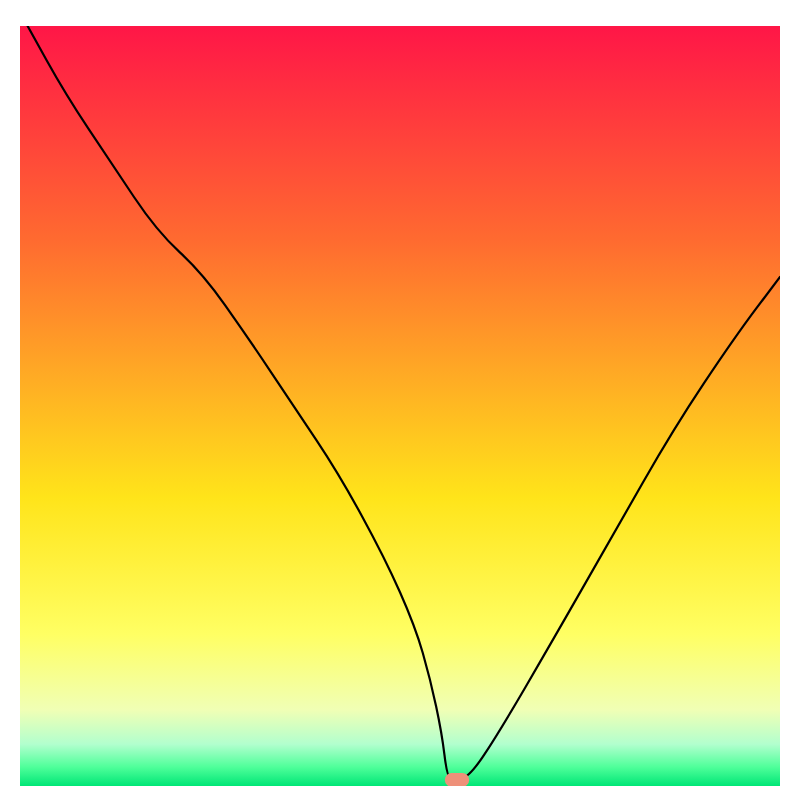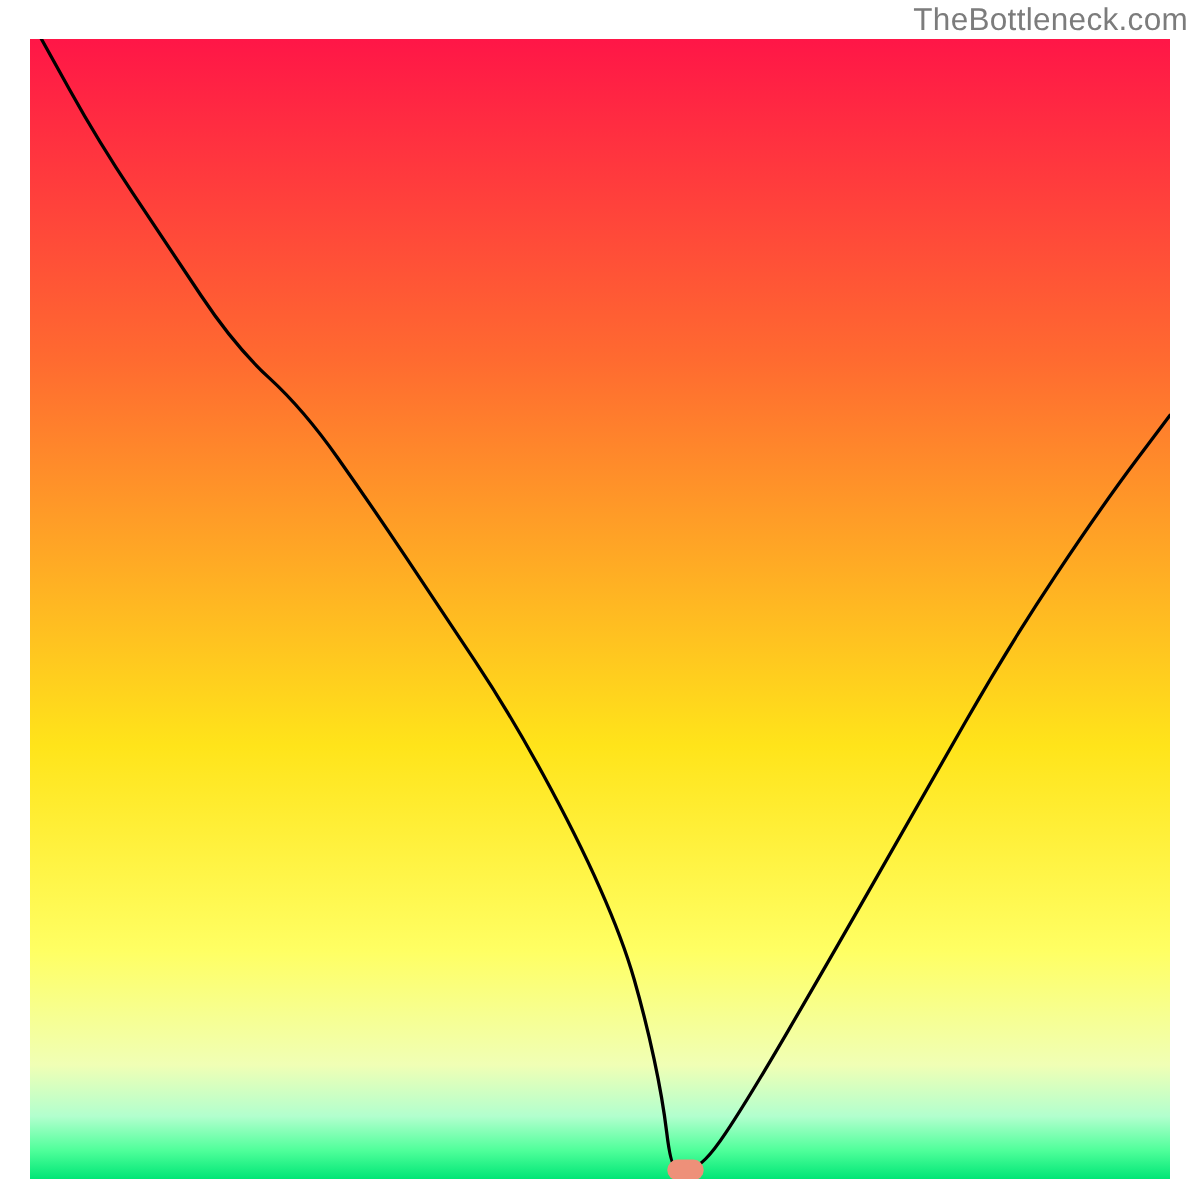--- a/index.html
+++ b/index.html
@@ -31,21 +31,20 @@
     top: 26px;
     width: 760px;
     height: 760px;
   }
   svg { display: block; }
 </style>
 </head>
 <body>
 
 <div class="wrap">
-  <div class="watermark">TheBottleneck.com</div>
   <div class="plot">
     <svg id="svg" width="760" height="760" viewBox="0 0 760 760">
         <defs>
           <linearGradient id="bg" x1="0" y1="0" x2="0" y2="1">
             <stop offset="0%" stop-color="#ff1647"></stop>
             <stop offset="28.000000000000004%" stop-color="#ff6a30"></stop>
             <stop offset="62%" stop-color="#ffe41a"></stop>
             <stop offset="80%" stop-color="#ffff63"></stop>
             <stop offset="90%" stop-color="#f0ffb5"></stop>
             <stop offset="94.5%" stop-color="#b2ffce"></stop>

